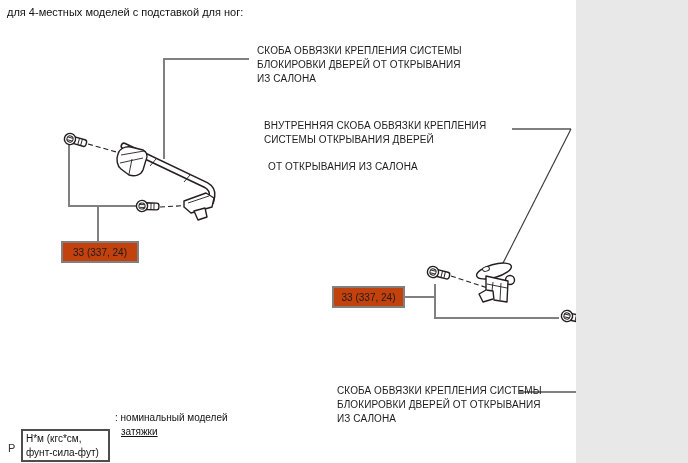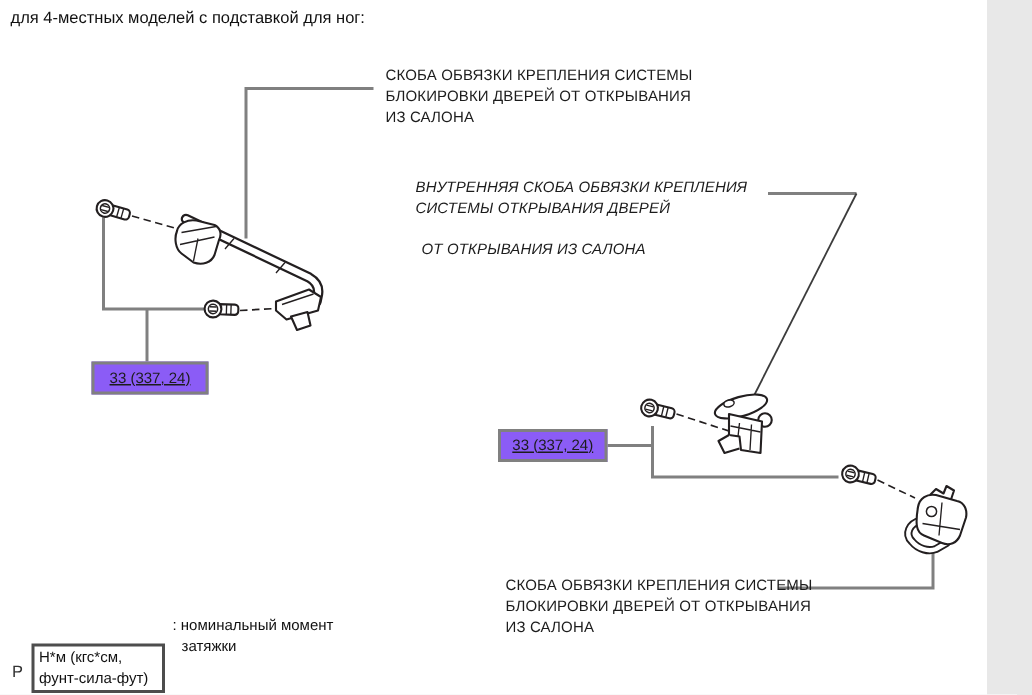--- a/index.html
+++ b/index.html
@@ -4,42 +4,42 @@
 <style>
   :root{
     --leader:#808080;
     --outline:#231f20;
     --background:#ffffff;
     --text:#000000;
   }
   *{margin:0;padding:0;box-sizing:border-box;}
   body{background:#e8e8e8;font-family:"Liberation Sans",sans-serif;}
   .page{
-    position:relative;width:658px;height:463px;background:var(--background);
+    position:relative;width:576px;height:463px;background:var(--background);
     overflow:hidden;color:var(--text);
   }
   .abs{position:absolute;}
   .title{left:7px;top:6px;font-size:11px;color:#111;}
   .callout{font-size:10px;line-height:14px;color:#1c1c1c;letter-spacing:0.1px;white-space:nowrap;}
   .callout .indent{padding-left:4px;margin-top:13px;}
   .co-top{left:257px;top:44px;}
-  .co-mid{left:277px;top:119px;font-style:italic;}
+  .co-mid{left:264px;top:119px;}
   .co-bot{left:337px;top:384px;}
   .torque-box{
-    border:2px solid var(--leader);background:#8b5cf6;font-size:10px;color:#1c1c1c;
-    display:flex;align-items:center;justify-content:center;white-space:nowrap;text-decoration:underline;
+    border:2px solid var(--leader);background:#c2410c;font-size:10px;color:#1c1c1c;
+    display:flex;align-items:center;justify-content:center;white-space:nowrap;
   }
   .tq-left{left:61px;top:241px;width:78px;height:22px;}
   .tq-right{left:332px;top:286px;width:73px;height:22px;}
   .legend-box{
     left:21px;top:429px;width:89px;height:33px;border:2px solid #4d4d4d;background:#fff;
     font-size:10px;line-height:14px;padding:1px 3px;white-space:nowrap;color:#111;
   }
   .legend-note{left:115px;top:411px;font-size:10px;line-height:14px;white-space:nowrap;color:#111;}
-  .legend-note .indent-sm{padding-left:6px;}
+  .legend-note .indent-sm{padding-left:6px;text-decoration:underline;}
   .page-marker{left:8px;top:442px;font-size:11px;color:#333;}
   svg.canvas{position:absolute;left:0;top:0;}
   .leader{stroke:var(--leader);stroke-width:2;fill:none;}
   .thinline{stroke:#3c3c3c;stroke-width:1.2;fill:none;}
   .dash{stroke:var(--outline);stroke-width:1.1;fill:none;stroke-dasharray:5 3;}
   .part{fill:#fff;stroke:var(--outline);stroke-width:1.4;stroke-linejoin:round;}
   .part2{fill:#fff;stroke:var(--outline);stroke-width:1;}
   .thin{stroke:var(--outline);stroke-width:0.9;fill:none;}
   .tube-outer{stroke:var(--outline);stroke-width:7;fill:none;stroke-linecap:round;}
   .tube-inner{stroke:#fff;stroke-width:4;fill:none;stroke-linecap:round;}
@@ -133,19 +133,19 @@
   </div>
 
   <div class="abs torque-box tq-left">33 (337, 24)</div>
   <div class="abs torque-box tq-right">33 (337, 24)</div>
 
   <div class="abs legend-box">
     <div>Н*м (кгс*см,</div>
     <div>фунт-сила-фут)</div>
   </div>
   <div class="abs legend-note">
-    <div>: номинальный момент</div>
+    <div>: номинальный моделей</div>
     <div class="indent-sm">затяжки</div>
   </div>
 
   <div class="abs page-marker">Р</div>
 
 </div>
 
 </body></html>

